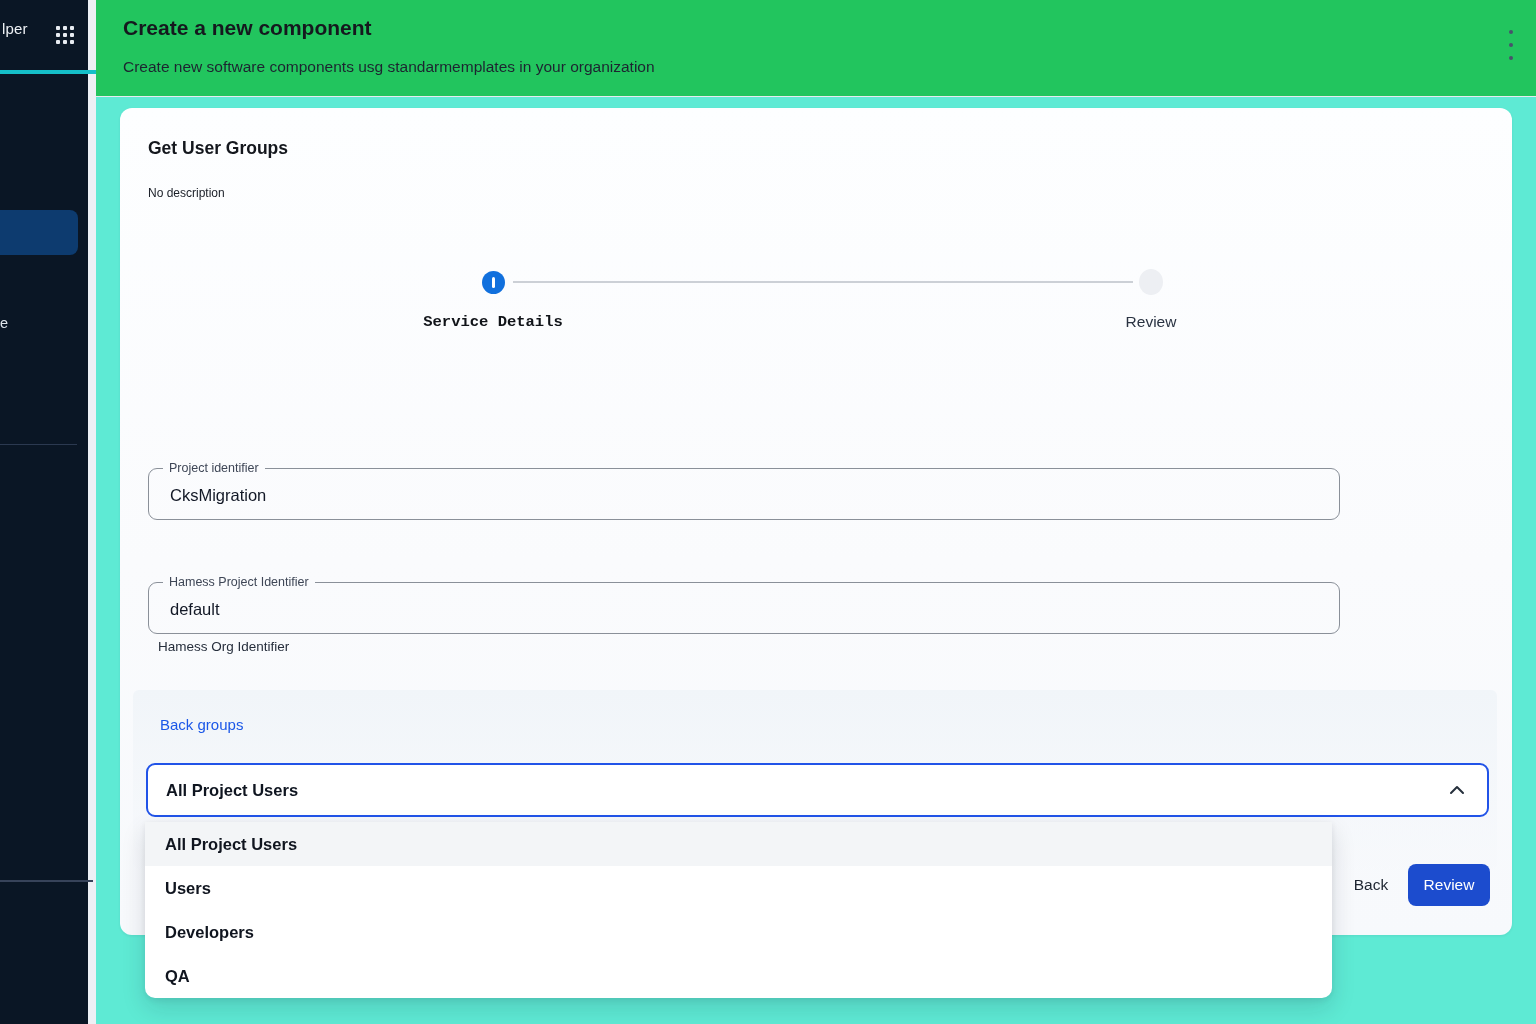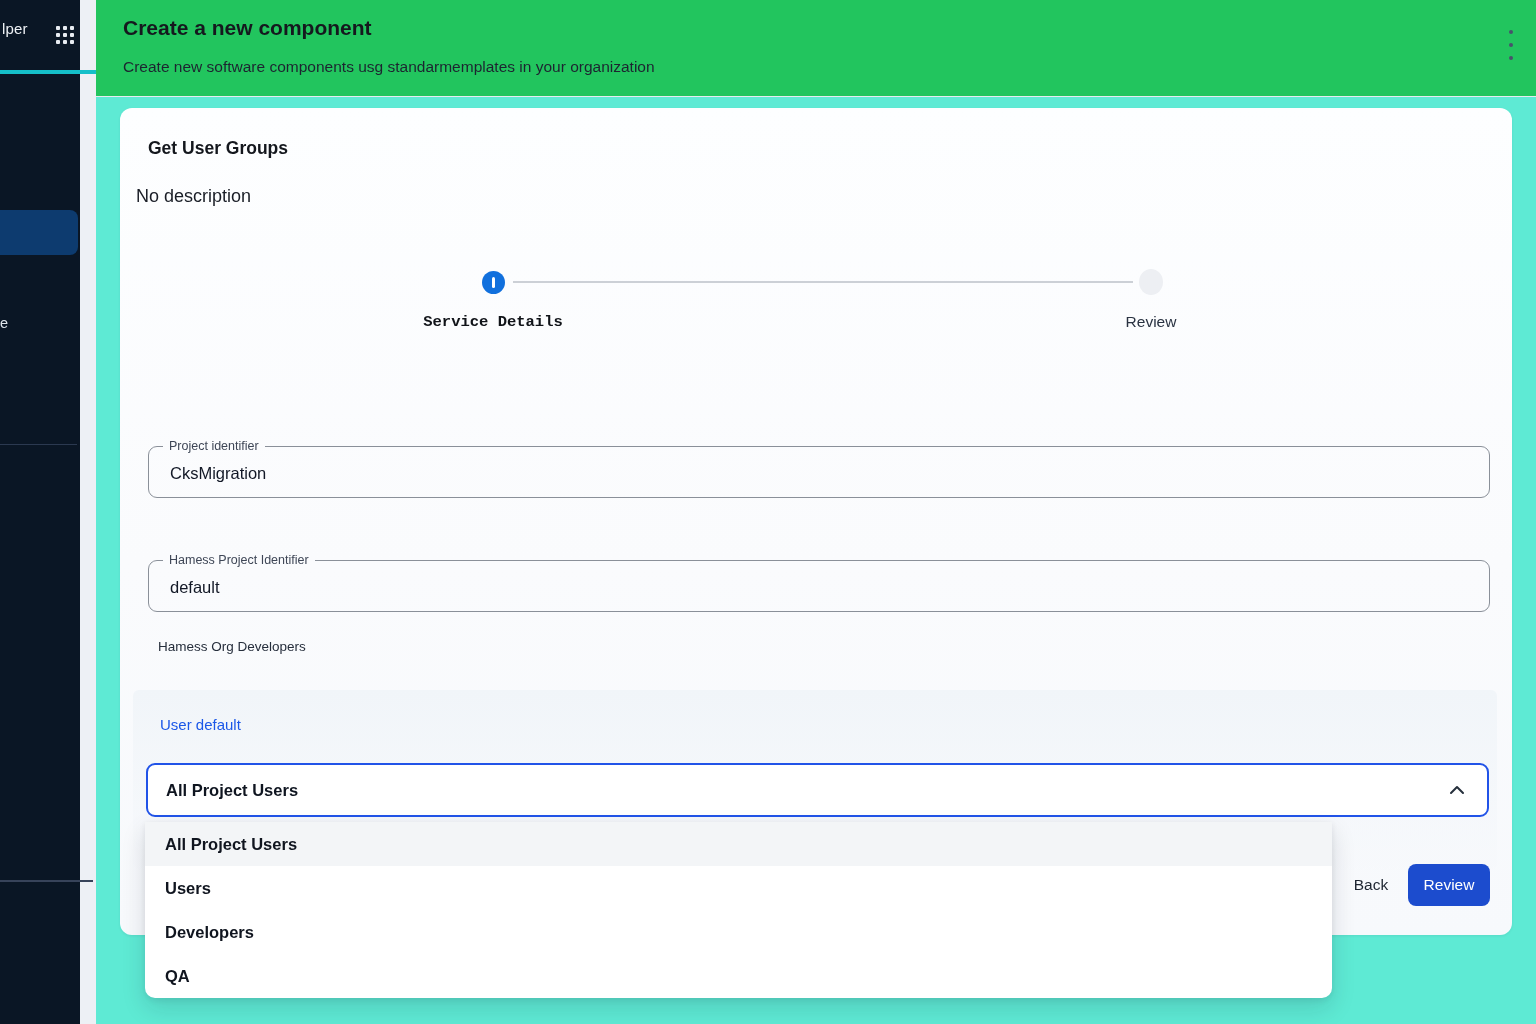--- a/index.html
+++ b/index.html
@@ -1,20 +1,20 @@
 <!DOCTYPE html>
 <html><head>
 <meta charset="utf-8">
 <style>
   * { margin:0; padding:0; box-sizing:border-box; }
   html,body { width:1536px; height:1024px; font-family:"Liberation Sans", sans-serif; background:#edf0f5; }
   .root { position:relative; width:1536px; height:1024px; overflow:hidden; background:#edf0f5; }
 
   
-  .sidebar { position:absolute; left:0; top:0; width:80px; height:1024px; background:#0a1625; }
+  .sidebar { position:absolute; left:0; top:0; width:88px; height:1024px; background:#0a1625; }
   .brand { position:absolute; left:2px; top:20px; color:#eef1f5; font-size:15px; letter-spacing:.2px; }
   .apps-icon { position:absolute; left:56px; top:26px; width:20px; height:20px;
     display:grid; grid-template-columns:repeat(3,4px); grid-template-rows:repeat(3,4px); gap:3px; cursor:pointer; }
   .apps-icon span { width:4px; height:4px; background:#e7ebf1; border-radius:1px; }
   .accent-line { position:absolute; left:0; top:70px; width:96px; height:4px; background:#15bfc9; }
   .active-pill { position:absolute; left:-8px; top:210px; width:86px; height:45px; border-radius:8px; background:#0d3b6f; cursor:pointer; }
   .nav-letter { position:absolute; left:0; top:315px; color:#dfe5ec; font-size:14.5px; cursor:pointer; }
   .side-div1 { position:absolute; left:0; top:444px; width:77px; height:1px; background:#2b3950; }
   .side-div2 { position:absolute; left:0; top:880px; width:93px; height:2px; background:#37435a; }
 
@@ -24,33 +24,33 @@
   .header-sub { position:absolute; left:27px; top:58px; font-size:15.5px; color:#1d2430; }
   .kebab { position:absolute; left:1405px; top:28px; width:20px; height:34px; display:flex; flex-direction:column; align-items:center; justify-content:space-between; padding:2px 0; cursor:pointer; }
   .kebab span { width:4px; height:4px; border-radius:50%; background:#47536b; }
 
   
   .main { position:absolute; left:96px; top:97px; width:1440px; height:927px; background:#5eead4; }
   .card { position:absolute; left:24px; top:11px; width:1392px; height:827px; border-radius:12px;
     background:linear-gradient(180deg,#fdfeff 0%,#fafbfd 55%,#f7f9fc 100%);
     box-shadow:0 1px 3px rgba(16,24,40,.07); }
   .card-title { position:absolute; left:28px; top:30px; font-size:17.5px; font-weight:700; color:#14171d; }
-  .card-desc { position:absolute; left:16px; top:78px; font-size:18px; color:#191d26; }
+  .card-desc { position:absolute; left:28px; top:78px; font-size:12px; color:#191d26; }
 
   
   .step-circle-active { position:absolute; left:362px; top:163px; width:23px; height:23px; border-radius:50%;
     background:#1170dd; display:flex; align-items:center; justify-content:center; }
   .step-bar { width:2.5px; height:11px; background:#ffffff; border-radius:2px; }
   .step-line { position:absolute; left:393px; top:173px; width:620px; height:1.5px; background:#ccd0d6; }
   .step-circle-idle { position:absolute; left:1019px; top:161px; width:24px; height:26px; border-radius:50%; background:#edeff3; }
   .step-label-active { position:absolute; left:283px; top:205px; width:180px; text-align:center; font-size:15.5px; font-weight:600; color:#101318;font-family:Liberation Mono, monospace; }
   .step-label-idle { position:absolute; left:971px; top:205px; width:120px; text-align:center; font-size:15.5px; color:#2a3342; }
 
   
-  .tf { position:absolute; left:28px; width:1342px; height:51px; }
+  .tf { position:absolute; left:28px; width:1192px; height:51px;margin-top:22px; }
   .tf fieldset { position:absolute; left:0; right:0; top:-9px; bottom:0; border:1px solid #8a9099; border-radius:9px; padding:0 12px; margin:0; }
   .tf legend { margin-left:2px; padding:0 6px; font-size:12.5px; line-height:16px; color:#3e4656; }
   .tf input { position:absolute; left:22px; right:15px; top:11px; height:30px; border:none; outline:none; background:transparent;
     font-family:"Liberation Sans", sans-serif; font-size:16.5px; color:#121826; }
   .tf1 { top:339px; } .tf2 { top:453px; }
 
   .org-label { position:absolute; left:38px; top:531px; font-size:13.5px; color:#262e3c; }
 
   .groups-block { position:absolute; left:13px; top:582px; width:1364px; height:180px;
     background:linear-gradient(180deg,#f1f5f9 0%, rgba(246,248,251,.4) 100%); border-radius:6px; }
@@ -128,24 +128,24 @@
         <input type="text" value="CksMigration" style="">
       </div>
 
       <div class="tf tf2">
         <fieldset>
           <legend>Hamess Project Identifier</legend>
         </fieldset>
         <input type="text" value="default" style="">
       </div>
 
-      <div class="org-label">Hamess Org Developers</div>
+      <div class="org-label">Hamess Org Identifier</div>
 
       <div class="groups-block"></div>
-      <a class="user-groups-link">User default</a>
+      <a class="user-groups-link">Back groups</a>
 
       <div class="select">
         <span class="select-value">All Project Users</span>
         <svg width="16" height="10" viewBox="0 0 16 10">
           <polyline points="2,8 8,2 14,8" fill="none" stroke="#26303c" stroke-width="2" stroke-linecap="round" stroke-linejoin="round"></polyline>
         </svg>
       </div>
 
       <button class="back-btn">Back</button>
       <button class="review-btn">Review</button>

